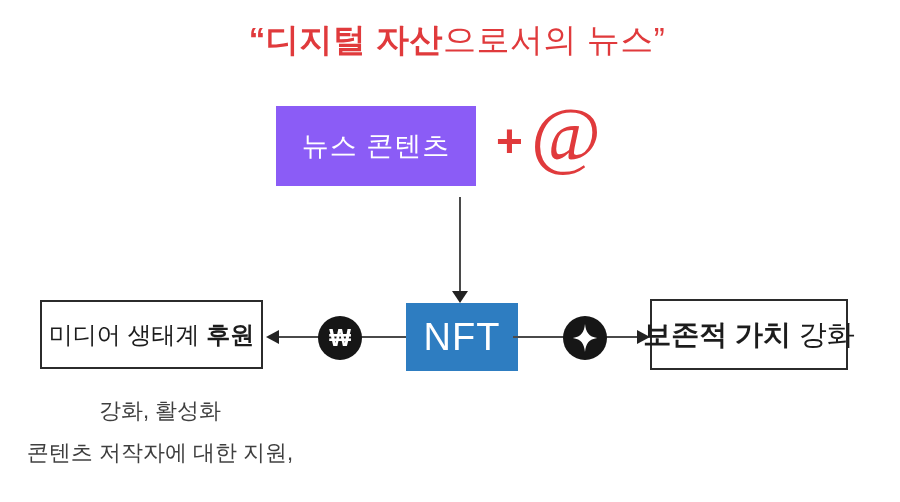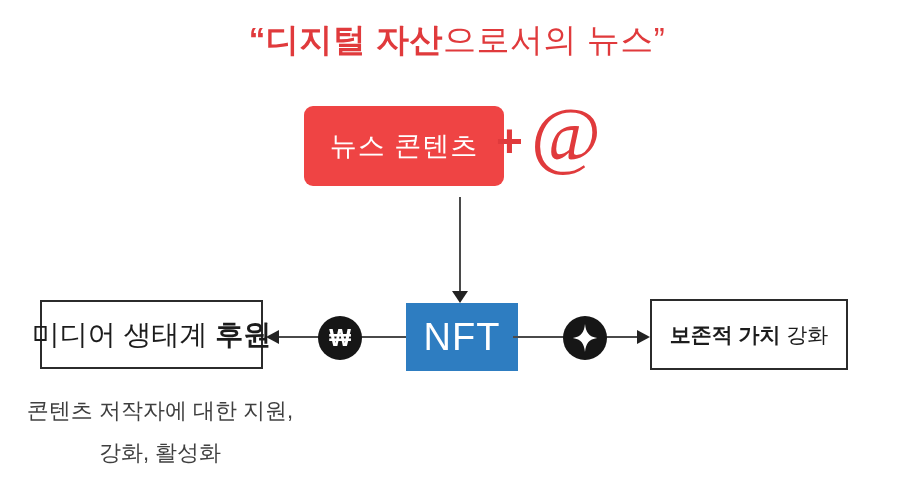--- a/index.html
+++ b/index.html
@@ -20,24 +20,24 @@
     color: #e03a3c;
     font-size: 33px;
     letter-spacing: 0.5px;
     white-space: nowrap;
   }
   .title .t-bold { font-weight: bold; }
 
   
   .source-box {
     position: absolute;
-    left: 304px; top: 106px;
+    left: 276px; top: 106px;
     width: 200px; height: 80px;
-    background: #ef4444;
-    display: flex; align-items: center; justify-content: center; border-radius: 9px;
+    background: #8b5cf6;
+    display: flex; align-items: center; justify-content: center;
   }
   .source-box .label {
     color: #ffffff;
     font-size: 27px;
     letter-spacing: 1px;
   }
 
   
   .plus-sign {
     position: absolute;
@@ -84,22 +84,22 @@
 
   
   .outline-box {
     position: absolute;
     background: #ffffff;
     border: 2px solid #2b2b2b;
     display: flex; align-items: center; justify-content: center;
     color: #1c1c1c;
     white-space: nowrap;
   }
-  .box-left  { left: 40px;  top: 300px; width: 219px; height: 65px; font-size: 28px; }
-  .box-right { left: 650px; top: 299px; width: 194px; height: 67px; font-size: 21px; }
+  .box-left  { left: 40px;  top: 300px; width: 219px; height: 65px; font-size: 24px; }
+  .box-right { left: 650px; top: 299px; width: 194px; height: 67px; font-size: 28px; }
   .bold { font-weight: bold; }
 
   
   .nft-box {
     position: absolute;
     left: 406px; top: 303px;
     width: 112px; height: 68px;
     background: #2e7dc1;
     display: flex; align-items: center; justify-content: center;
   }
@@ -171,17 +171,17 @@
   <div class="badge badge-diamond">
     <svg width="28" height="32" viewBox="0 0 30 34">
       <path d="M15 2 C16 11 19 15.5 28 17 C19 18.5 16 23 15 32 C14 23 11 18.5 2 17 C11 15.5 14 11 15 2 Z" fill="#ffffff"></path>
     </svg>
   </div>
   <div class="outline-box box-right">
     <span><span class="bold">보존적 가치</span><span> 강화</span></span>
   </div>
 
   <div class="caption caption-left">
+    <div>강화, 활성화</div>
     <div>콘텐츠 저작자에 대한 지원,</div>
-    <div>강화, 활성화</div>
   </div>
 
 </div>
 
 </body></html>

